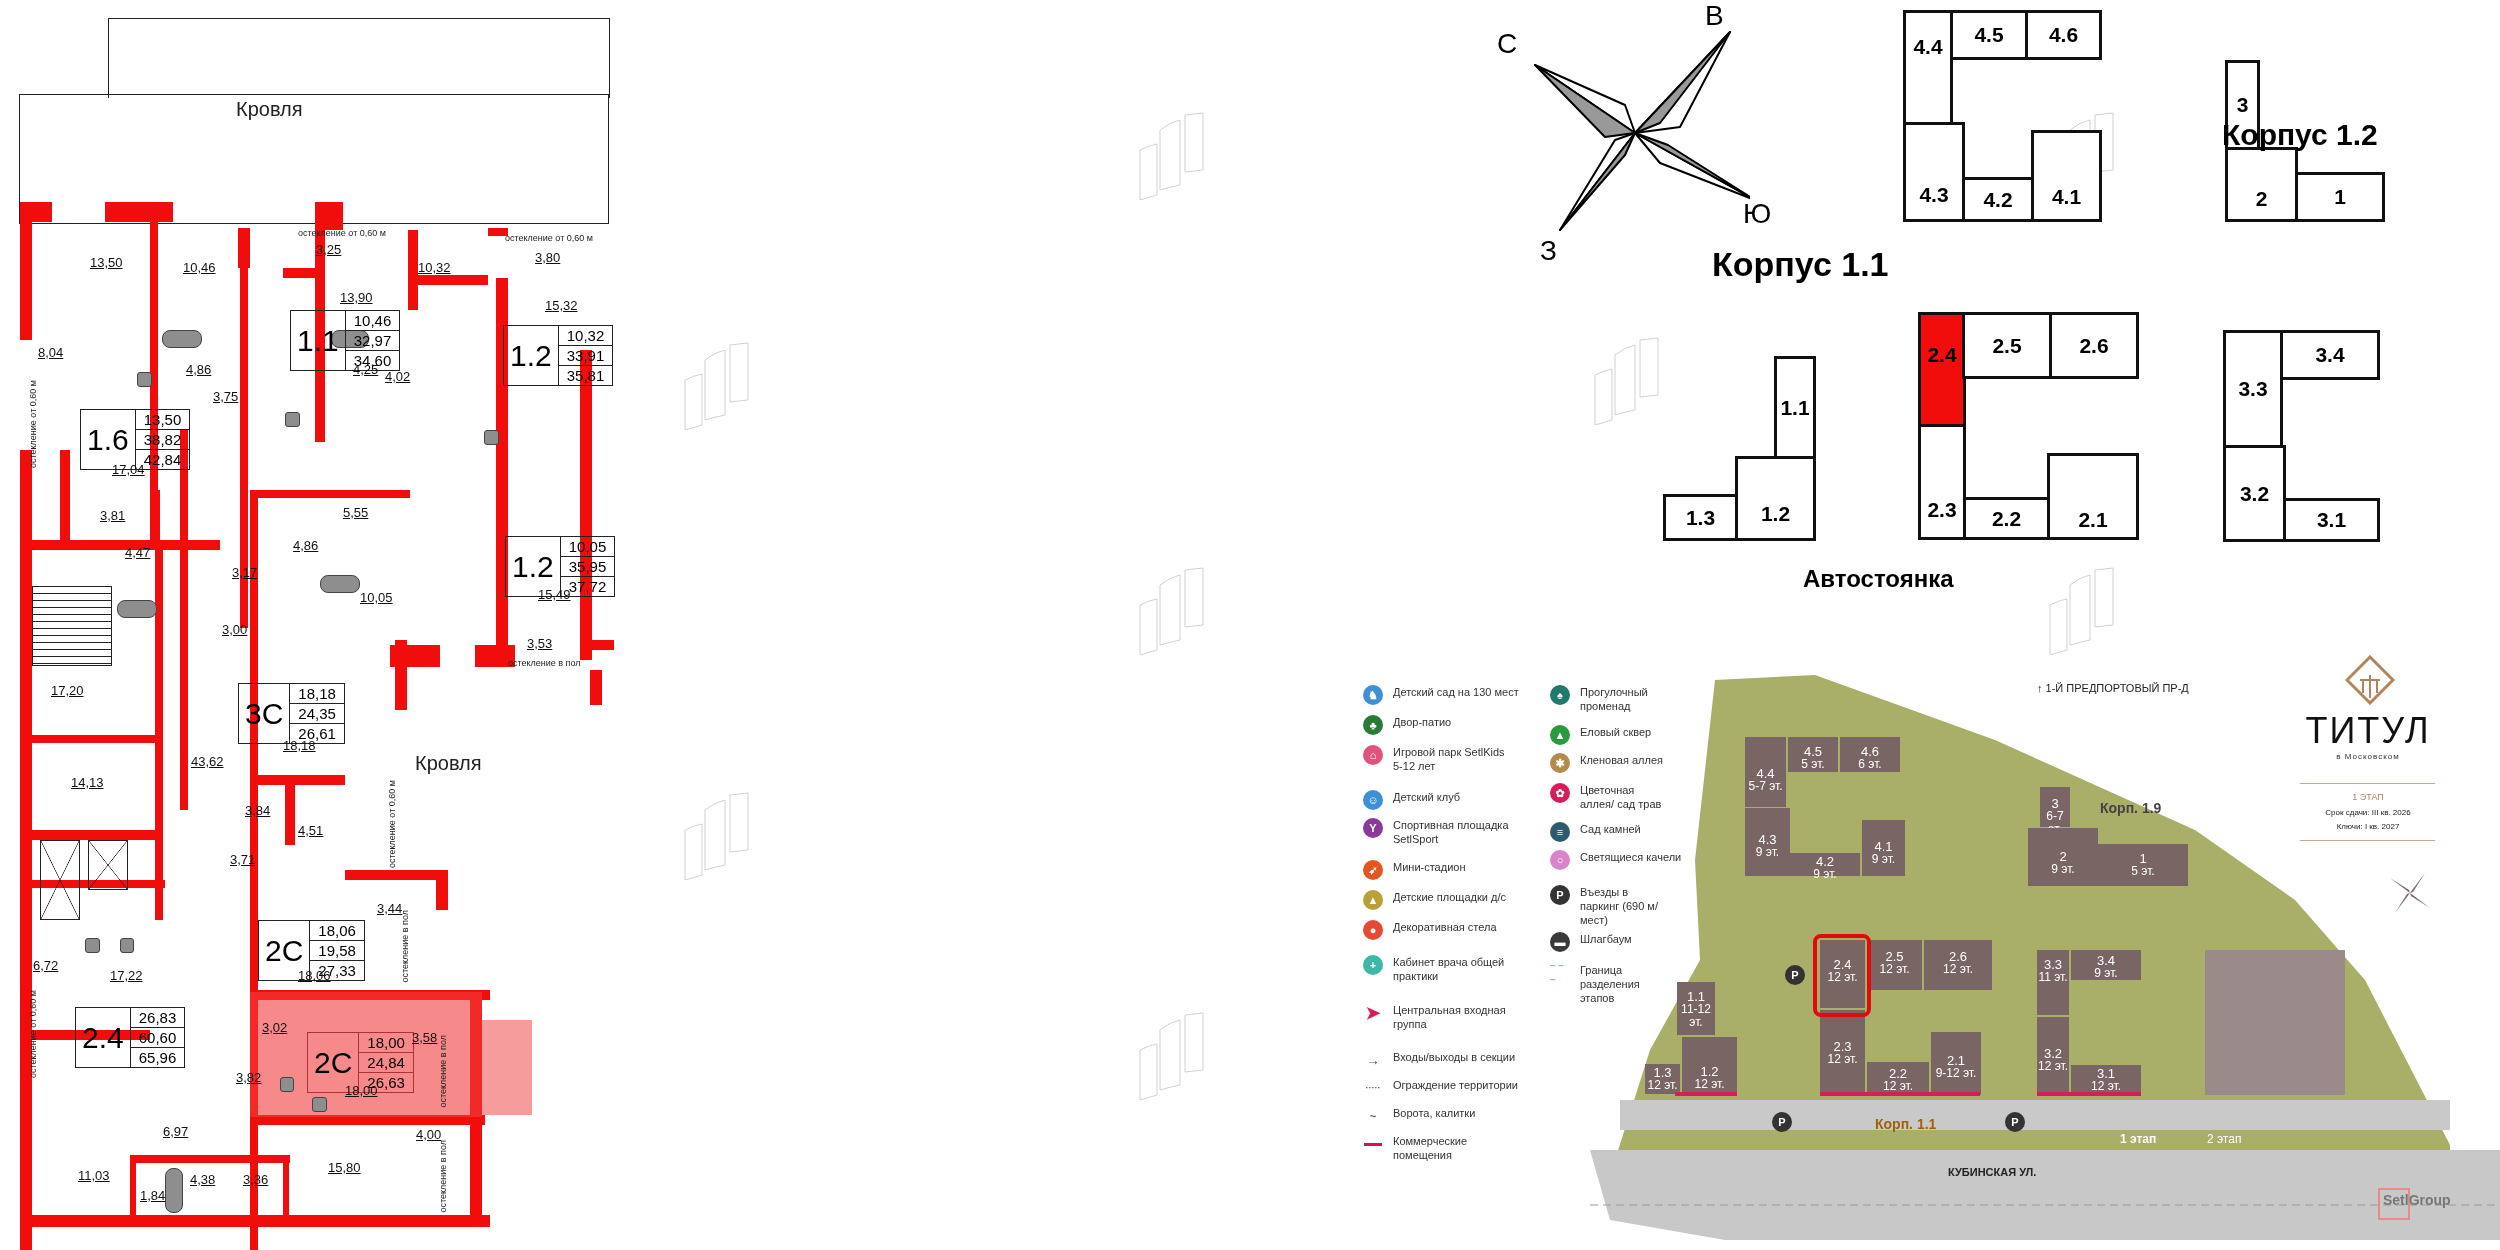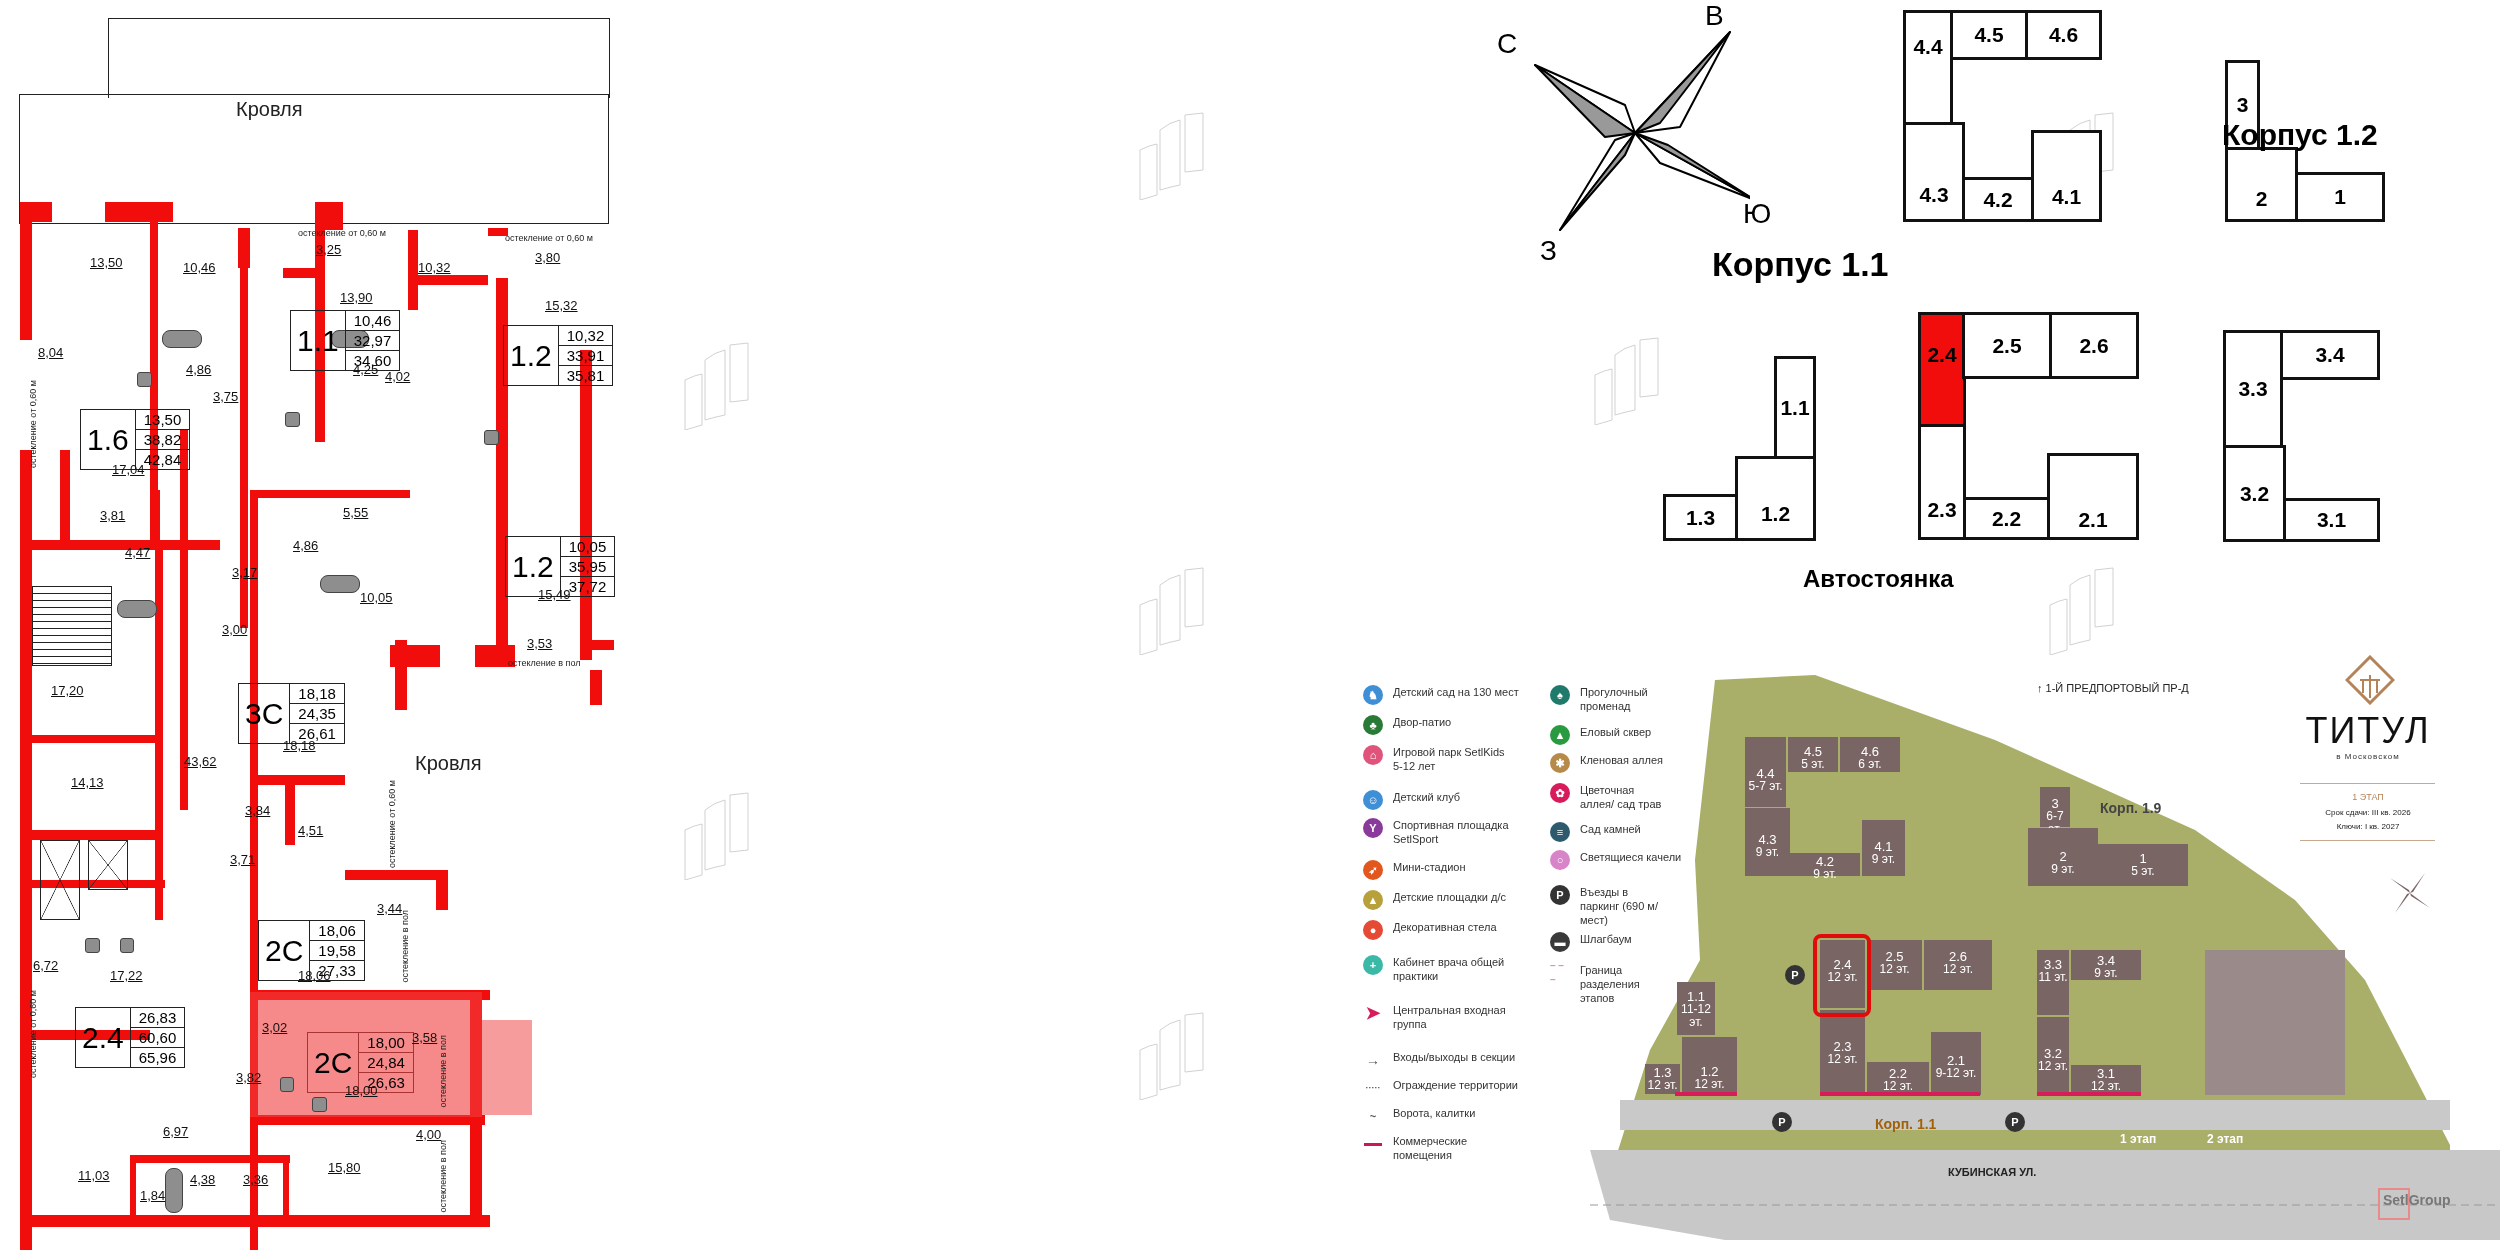--- a/index.html
+++ b/index.html
@@ -194,21 +194,21 @@
     <span class="room-area" style="left:100px;top:508px">3,81</span>
     <span class="room-area" style="left:125px;top:545px">4,47</span>
     <span class="room-area" style="left:343px;top:505px">5,55</span>
     <span class="room-area" style="left:293px;top:538px">4,86</span>
     <span class="room-area" style="left:232px;top:565px">3,17</span>
     <span class="room-area" style="left:360px;top:590px">10,05</span>
     <span class="room-area" style="left:538px;top:587px">15,49</span>
     <span class="room-area" style="left:222px;top:622px">3,00</span>
     <span class="room-area" style="left:527px;top:636px">3,53</span>
     <span class="room-area" style="left:51px;top:683px">17,20</span>
-    <span class="room-area" style="left:184px;top:754px">43,62</span>
+    <span class="room-area" style="left:191px;top:754px">43,62</span>
     <span class="room-area" style="left:283px;top:738px">18,18</span>
     <span class="room-area" style="left:71px;top:775px">14,13</span>
     <span class="room-area" style="left:245px;top:803px">3,84</span>
     <span class="room-area" style="left:298px;top:823px">4,51</span>
     <span class="room-area" style="left:230px;top:852px">3,71</span>
     <span class="room-area" style="left:377px;top:901px">3,44</span>
     <span class="room-area" style="left:298px;top:968px">18,06</span>
     <span class="room-area" style="left:33px;top:958px">6,72</span>
     <span class="room-area" style="left:110px;top:968px">17,22</span>
     <span class="room-area" style="left:262px;top:1020px">3,02</span>
@@ -496,21 +496,21 @@
         <span>P</span>
       </div>
     <div class="ic abs" style="left:430px;top:452px;width:20px;height:20px;border-radius:50%;background:#333;color:#fff;font-size:11px;font-weight:bold;display:flex;align-items:center;justify-content:center">
         <span>P</span>
       </div>
 
     <span class="abs" style="left:462px;top:22px;font-size:11px;color:#222"><span>↑ </span><span>1-Й ПРЕДПОРТОВЫЙ ПР-Д</span></span>
     <span class="abs" style="left:525px;top:140px;font-size:14px;font-weight:bold;color:#444">Корп. 1.9</span>
     <span class="abs" style="left:300px;top:456px;font-size:14px;font-weight:bold;color:#a16207">Корп. 1.1</span>
     <span class="abs" style="left:545px;top:472px;font-size:12px;font-weight:bold;color:#fff">1 этап</span>
-    <span class="abs" style="left:632px;top:472px;font-size:12px;font-weight:bold;color:#fff">2 этап</span>
+    <span class="abs" style="left:632px;top:472px;font-size:12px;font-weight:normal;color:#fff">2 этап</span>
     <span class="abs" style="left:373px;top:506px;font-size:11px;font-weight:bold;color:#222">КУБИНСКАЯ УЛ.</span>
   </div>
 
   <svg class="abs" style="left:2345px;top:655px" width="50" height="50" viewBox="0 0 50 50">
       <polygon points="25,2 48,25 25,48 2,25" fill="none" stroke="#b5835a" stroke-width="3"></polygon>
       <path d="M15 25 L35 25 M18 25 L18 38 M25 20 L25 43 M32 25 L32 38" stroke="#b5835a" stroke-width="2"></path>
     </svg>
   <div class="abs" style="left:2293px;top:710px;width:150px;text-align:center;font-size:36px;letter-spacing:2px;color:#111">ТИТУЛ</div>
   <div class="abs" style="left:2293px;top:752px;width:150px;text-align:center;font-size:8px;letter-spacing:1px;color:#333">в Московском</div>
   <div class="abs" style="left:2300px;top:783px;width:135px;height:1px;background:#c9a98c"></div>

